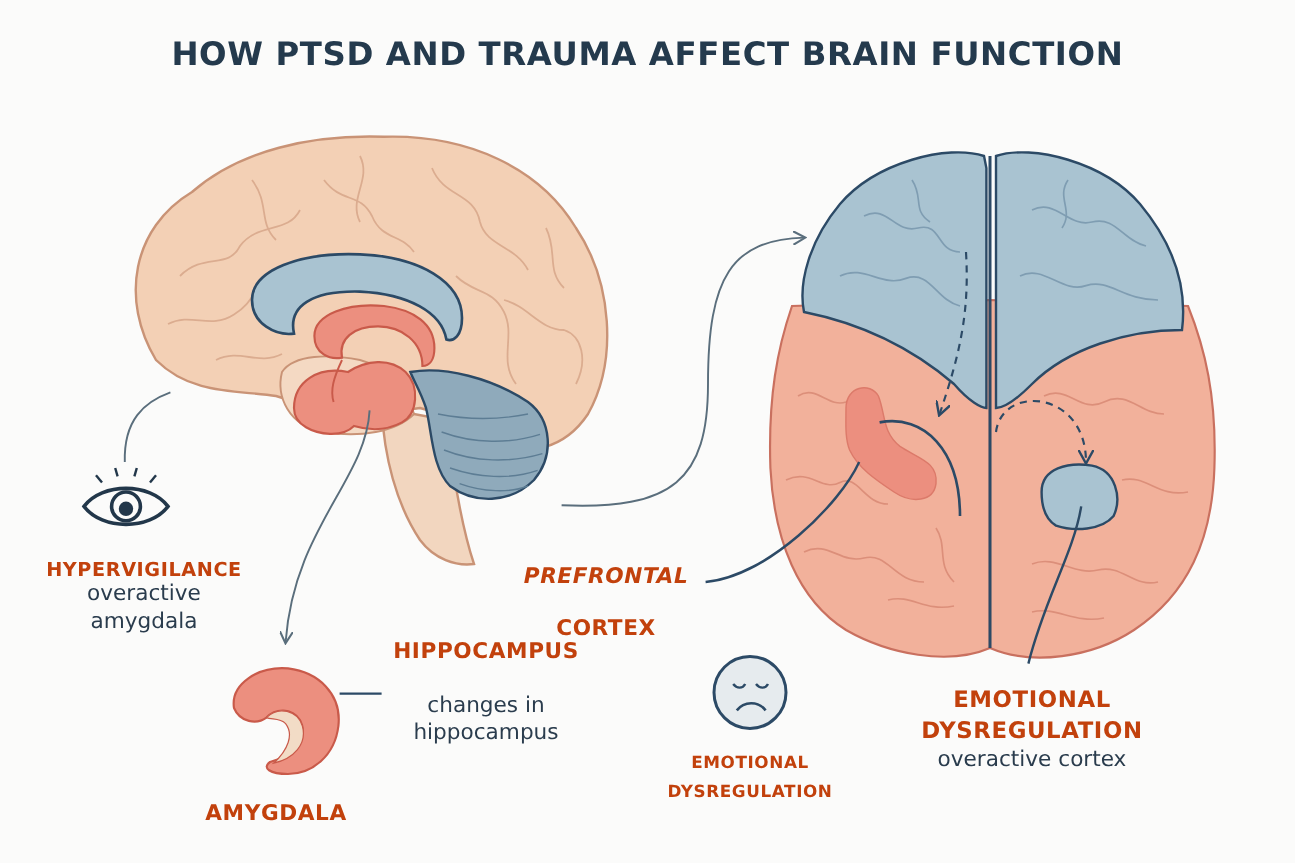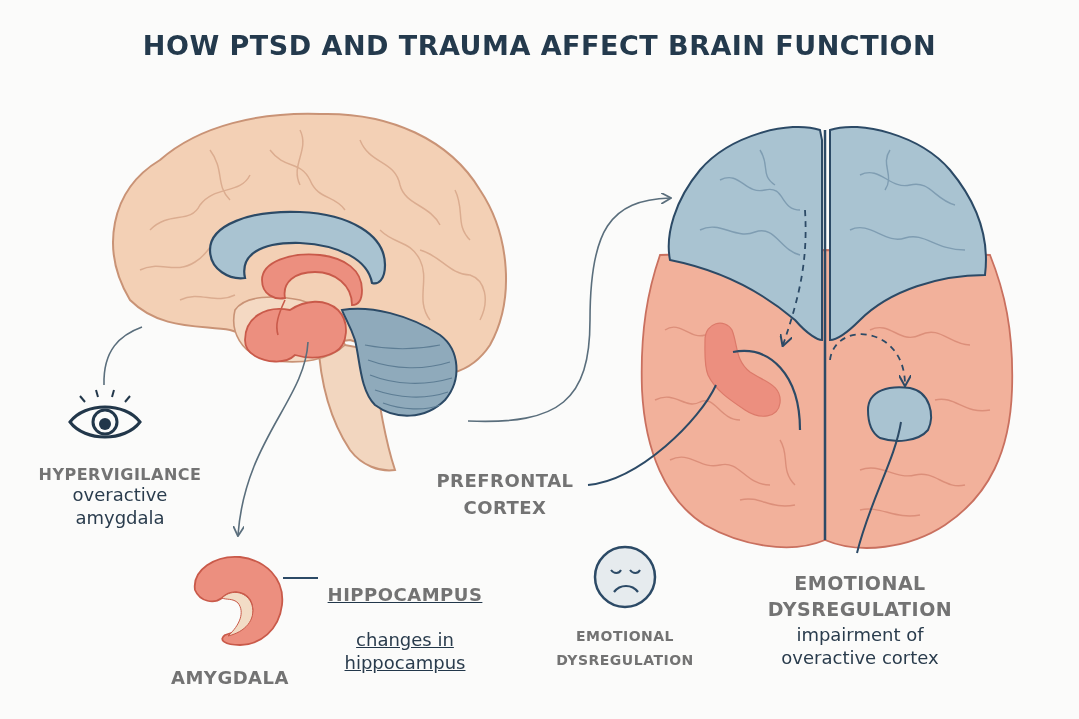--- a/index.html
+++ b/index.html
@@ -10,21 +10,21 @@
     color:#22374a;
     position:relative;
   }
   #stage { position:absolute; left:0; top:0; width:1079px; height:719px; }
   .title {
     position:absolute; left:0; top:30px; width:1079px; text-align:center;
     font-family:"DejaVu Sans", sans-serif; font-weight:bold; font-size:27px;
     letter-spacing:0.5px; color:#243a4d;
   }
   .lbl { position:absolute; text-align:center; }
-  .bold { font-weight:bold; color:#737373; letter-spacing:0.5px; }
+  .bold { font-weight:bold; color:#c2410c; letter-spacing:0.5px; }
   .thin { color:#2a3c4d; }
   svg { position:absolute; left:0; top:0; }
 </style>
 </head>
 <body>
 
 <div id="stage">
 
   <div class="title">HOW PTSD AND TRAUMA AFFECT BRAIN FUNCTION</div>
 
@@ -157,40 +157,39 @@
       <path d="M614,592 C620,584 632,584 638,592" fill="none" stroke="#2c4a66" stroke-width="2.2"></path>
     </g>
   </svg>
 
   <div class="lbl" style="left:20px; top:465px; width:200px;">
     <div class="bold" style="font-size:16px;">HYPERVIGILANCE</div>
     <div class="thin" style="font-size:18px; margin-top:0;">overactive</div>
     <div class="thin" style="font-size:18px; margin-top:2px;">amygdala</div>
   </div>
 
-  <div class="lbl" style="left:310px; top:584px; width:190px;text-decoration:underline;">
+  <div class="lbl" style="left:310px; top:532px; width:190px;">
     <div class="bold" style="font-size:18px;">HIPPOCAMPUS</div>
     <div class="thin" style="font-size:18px; margin-top:24px;">changes in</div>
     <div class="thin" style="font-size:18px; margin-top:2px;">hippocampus</div>
   </div>
 
   <div class="lbl" style="left:150px; top:667px; width:160px;">
     <div class="bold" style="font-size:18px;">AMYGDALA</div>
   </div>
 
   <div class="lbl" style="left:420px; top:470px; width:170px;">
-    <div class="bold" style="font-size:18px;">PREFRONTAL</div>
-    <div class="bold" style="font-size:18px; margin-top:6px;">CORTEX</div>
+    <div class="bold" style="font-size:18px;font-style:italic;">PREFRONTAL</div>
+    <div class="bold" style="font-size:18px; margin-top:22px;">CORTEX</div>
   </div>
 
   <div class="lbl" style="left:535px; top:628px; width:180px;">
     <div class="bold" style="font-size:14px;">EMOTIONAL</div>
     <div class="bold" style="font-size:14px; margin-top:8px;">DYSREGULATION</div>
   </div>
 
   <div class="lbl" style="left:750px; top:572px; width:220px;">
     <div class="bold" style="font-size:19px;">EMOTIONAL</div>
     <div class="bold" style="font-size:19px; margin-top:4px;">DYSREGULATION</div>
-    <div class="thin" style="font-size:18px; margin-top:4px;">impairment of</div>
     <div class="thin" style="font-size:18px; margin-top:2px;">overactive cortex</div>
   </div>
 
 </div>
 
 </body></html>

